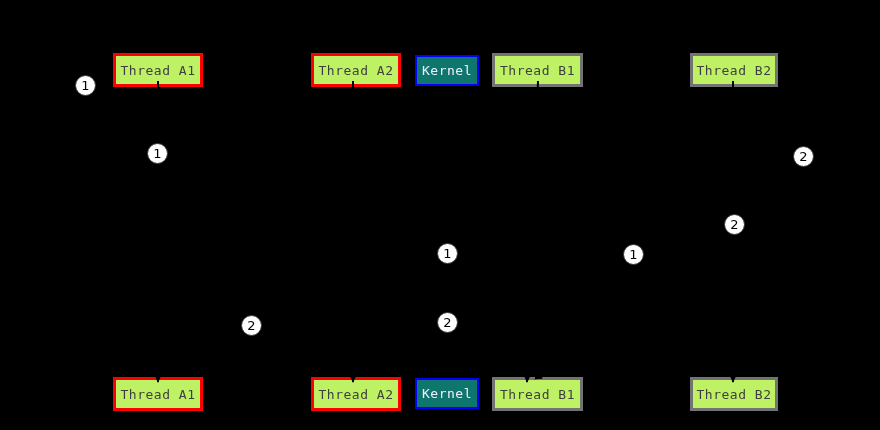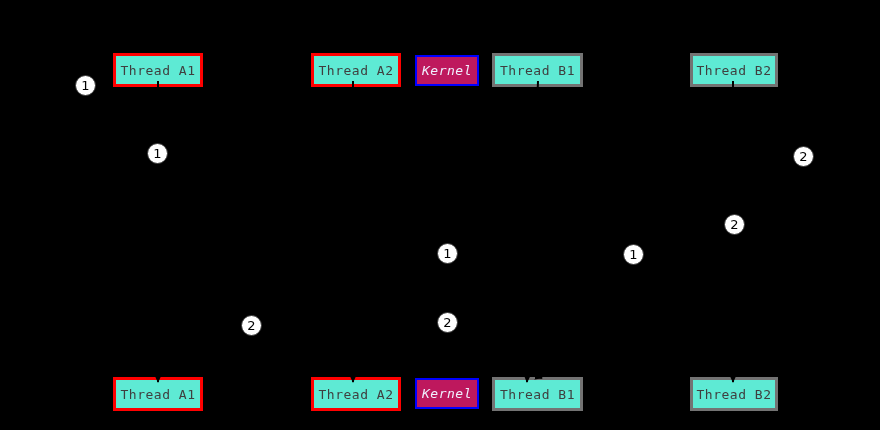--- a/index.html
+++ b/index.html
@@ -6,35 +6,34 @@
   .canvas{
     position:relative;
     width:880px;height:430px;
     background:#000000;
     overflow:hidden;
     font-family:"DejaVu Sans Mono", monospace;
   }
   .tbox{
     position:absolute;
     box-sizing:border-box;
-    background:#5eead4;
+    background:#bef264;
     color:#3f3f3f;
     display:flex;align-items:center;justify-content:center;
     font-size:13px;
     letter-spacing:0.5px;
     z-index:1;
     white-space:nowrap;
   }
   .tbox.red{border:3px solid #ff0000;}
   .tbox.blue{border:3px solid #737373;}
   .tbox.kernel{
     border:2px solid #0000ff;
-    background:#be185d;
+    background:#0f766e;
     color:#f0f0ff;
-    font-style:italic;
   }
   
   svg.connectors{
     position:absolute;left:0;top:0;z-index:2;pointer-events:none;
   }
   .marker{
     position:absolute;
     box-sizing:border-box;
     width:21px;height:21px;
     border-radius:50%;

